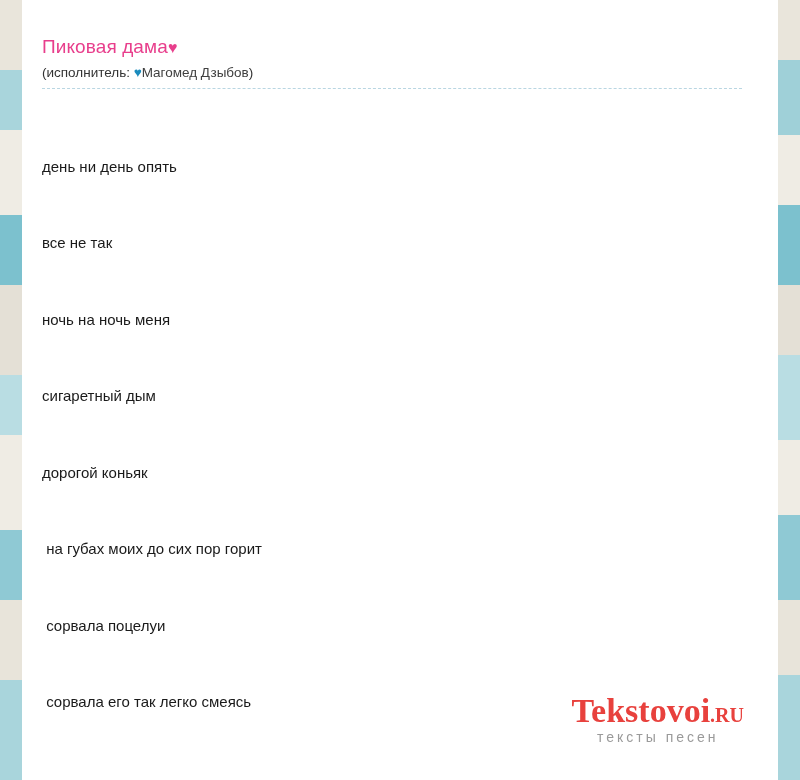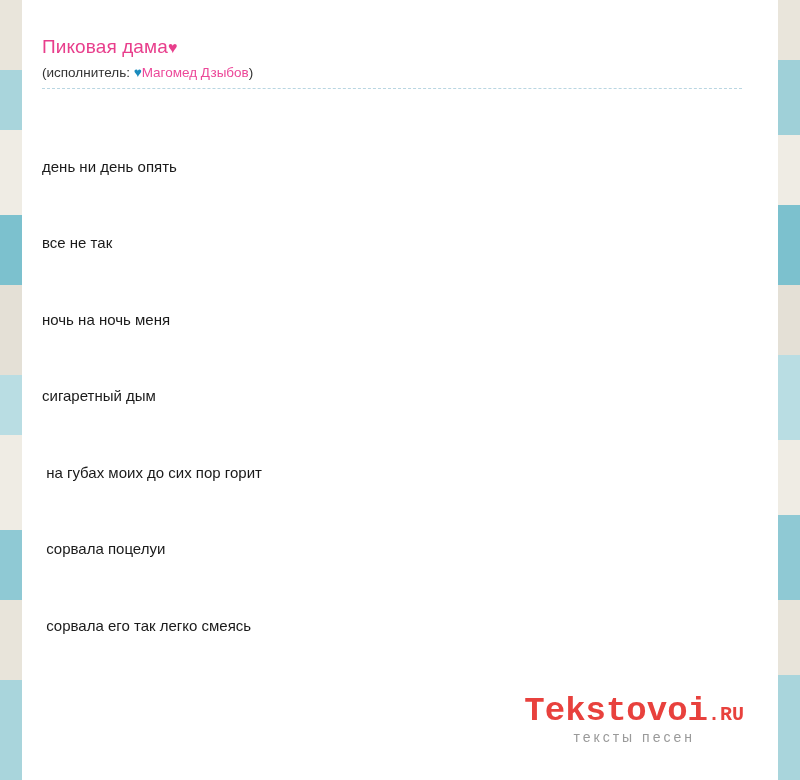--- a/index.html
+++ b/index.html
@@ -60,21 +60,21 @@
     font-size: 16px;
   }
   .artist-line {
     font-size: 13.5px;
     color: #333333;
     margin-top: 6px;
     padding-bottom: 8px;
     border-bottom: 1px dashed #b9d6e2;
   }
   .artist-line a {
-    color: #ec4899;
+    color: #404040;
     text-decoration: none;
   }
   .artist-line .heart-small {
     color: #1a8bbd;
   }
   .lyrics {
     padding: 14px 20px 0 20px;
     font-size: 15px;
     color: #1a1a1a;
     line-height: 25.5px;
@@ -84,21 +84,21 @@
     min-height: 25.5px;
   }
   .brand {
     position: absolute;
     right: 34px;
     bottom: 18px;
     text-align: center;
     line-height: 1;
   }
   .brand-main {
-    font-family: Liberation Mono, monospace;
+    font-family: Liberation Serif, serif;
     font-size: 34px;
     font-weight: bold;
     color: #e8413d;
     letter-spacing: 0px;
   }
   .brand-main .ru {
     font-size: 20px;
     color: #e8413d;
     vertical-align: baseline;
   }
@@ -145,20 +145,21 @@
     <div class="song-header">
       <h1 class="song-title"><span>Пиковая дама</span><span class="heart">♥</span></h1>
       <div class="artist-line"><span>(исполнитель: </span><span class="heart-small">♥</span><a href="#">Магомед Дзыбов</a><span>)</span></div>
     </div>
 
     <div class="lyrics">
       <div class="line">день ни день опять</div>
       <div class="line">все не так</div>
       <div class="line">ночь на ночь меня</div>
       <div class="line">сигаретный дым</div>
+      <div class="line">дорогой коньяк</div>
       <div class="line"> на губах моих до сих пор горит</div>
       <div class="line"> сорвала поцелуи</div>
       <div class="line"> сорвала его так легко смеясь</div>
       
       
       
       
       
       
       

